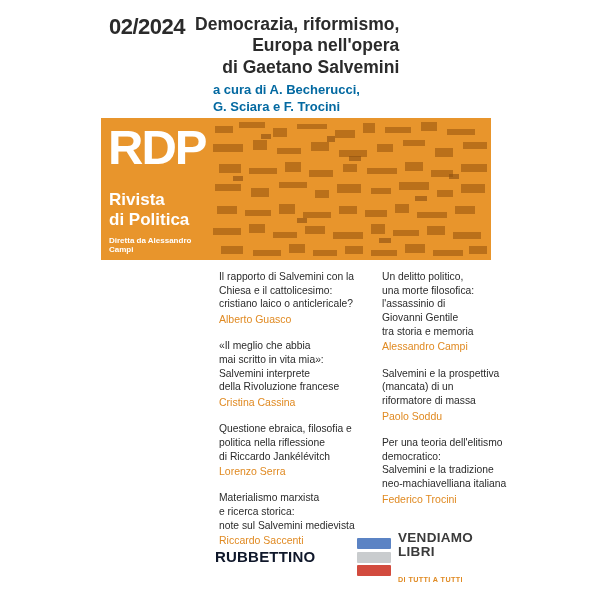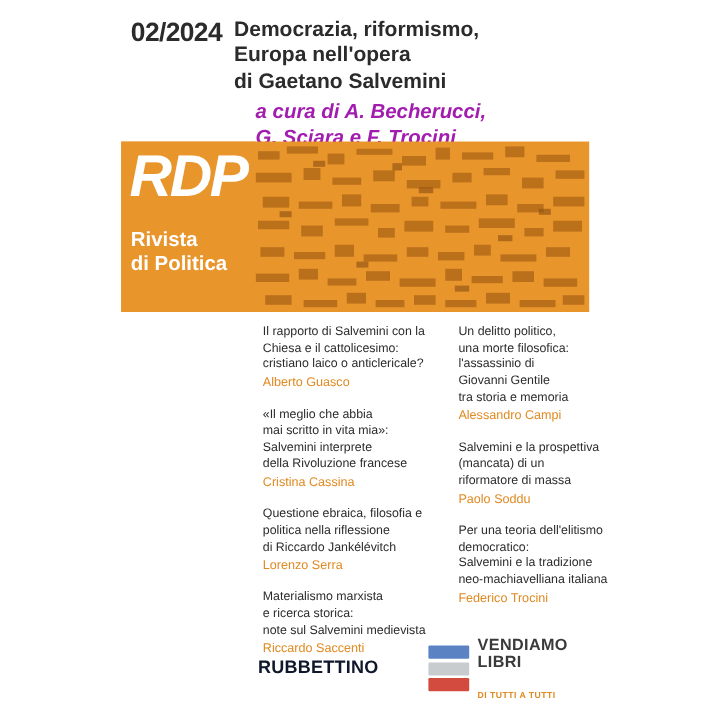--- a/index.html
+++ b/index.html
@@ -38,32 +38,32 @@
     letter-spacing: -0.5px;
     line-height: 1.15;
     white-space: nowrap;
     margin-right: 10px;
   }
   .title {
     font-size: 17.5px;
     font-weight: bold;
     color: #2b2b2b;
     line-height: 1.22;
+    text-align: right;
   }
   .title div { white-space: nowrap; }
 
   .curators {
     position: absolute;
     left: 213px;
     top: 82px;
-    font-size: 17px;
-    font-weight: bold;
-    color: #a21caf;
+    font-size: 13px;
+    font-weight: bold;
+    color: #0369a1;
     line-height: 1.3;
-    font-style: italic;
   }
   .curators div { white-space: nowrap; }
 
   
   .orange-band {
     position: absolute;
     left: 101px;
     top: 118px;
     width: 390px;
     height: 142px;
@@ -92,21 +92,20 @@
   .rdp {
     position: absolute;
     left: 7px;
     top: 5px;
     font-family: "Liberation Sans", sans-serif;
     font-size: 49px;
     font-weight: bold;
     color: #ffffff;
     letter-spacing: -2px;
     line-height: 1;
-    font-style: italic;
   }
   .rivista {
     position: absolute;
     left: 8px;
     top: 72px;
     font-size: 17px;
     font-weight: bold;
     color: #ffffff;
     line-height: 1.2;
   }
@@ -302,20 +301,21 @@
       </svg>
     </div>
   </div>
 
   <div class="logo-block">
     <div class="rdp">RDP</div>
     <div class="rivista">
       <div>Rivista</div>
       <div>di Politica</div>
     </div>
+    <div class="diretta">Diretta da Alessandro Campi</div>
   </div>
 
   <div class="cols">
 
     <div class="col">
 
       <div class="entry">
         <div class="lines">
           <div>Il rapporto di Salvemini con la</div>
           <div>Chiesa e il cattolicesimo:</div>

